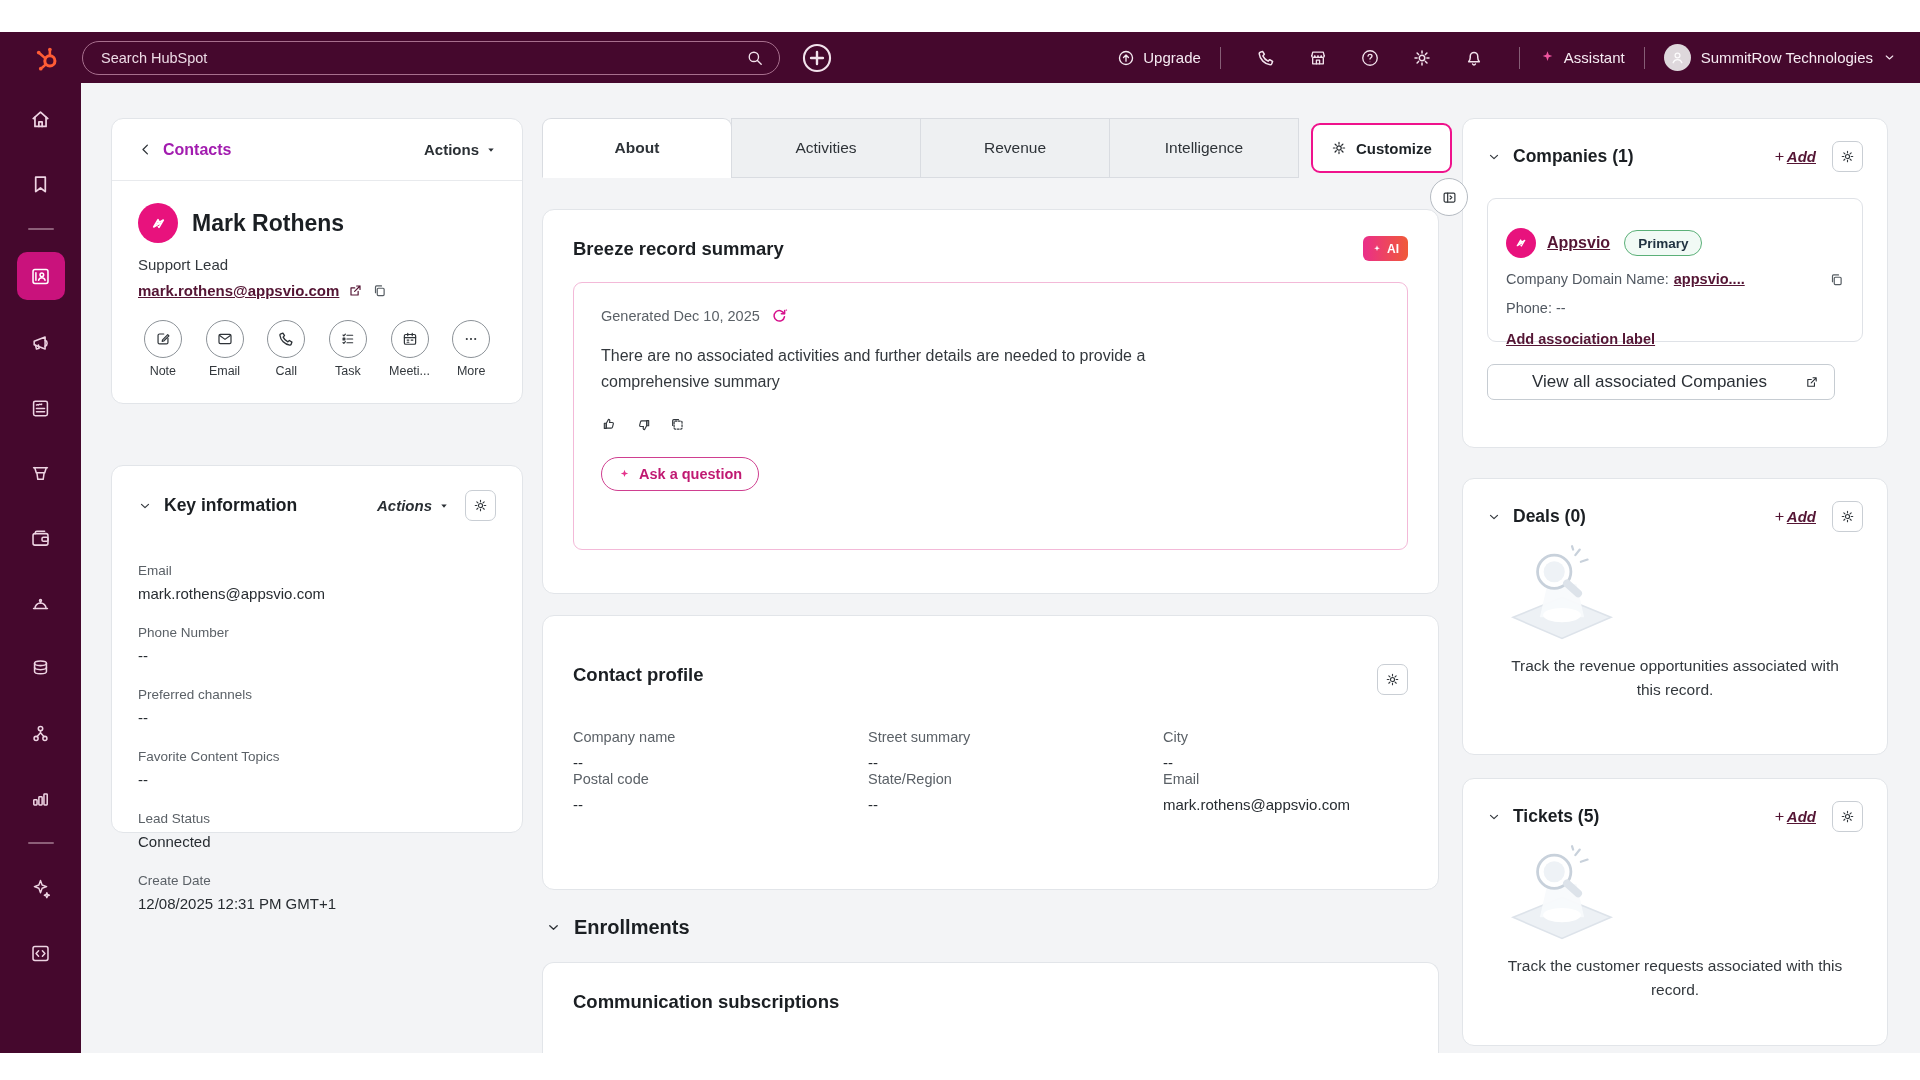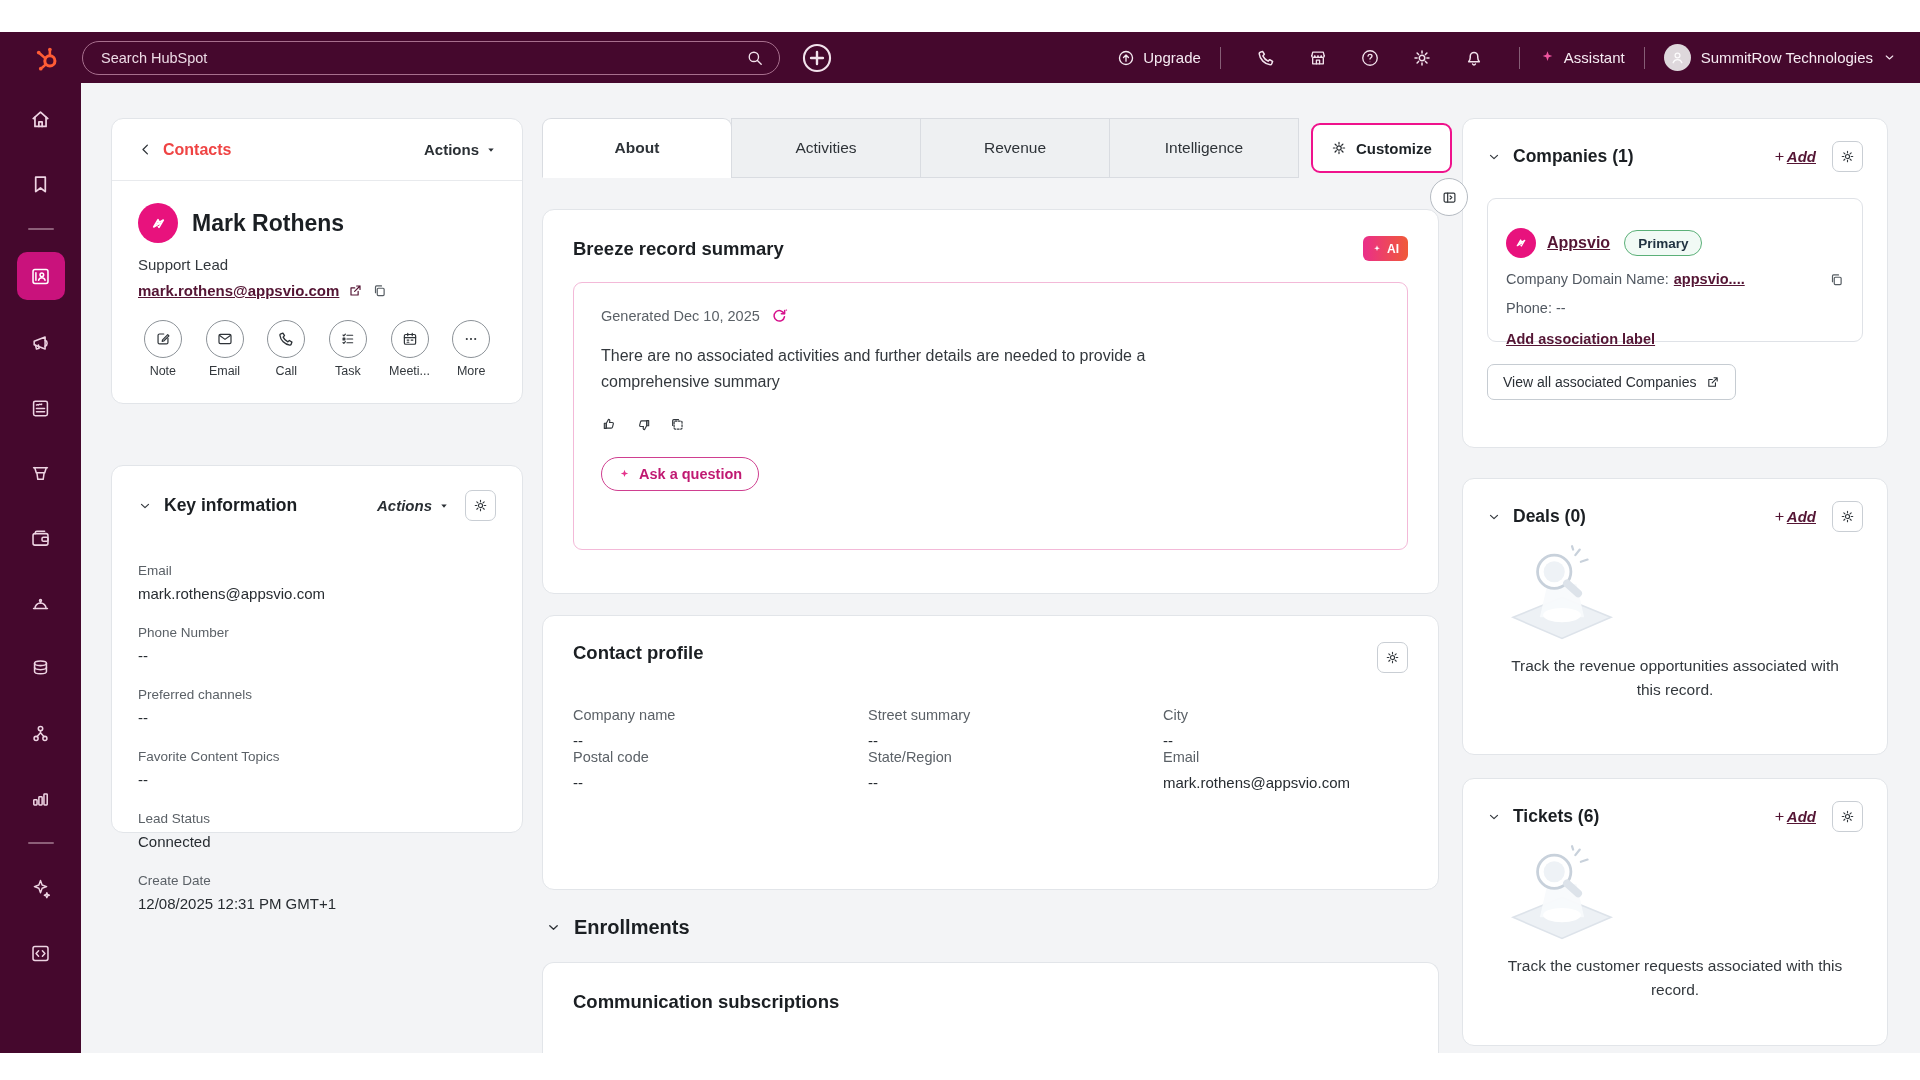--- a/index.html
+++ b/index.html
@@ -53,21 +53,21 @@
   
   .main{ position:absolute; left:81px; top:83px; width:1839px; height:970px; background:var(--page); }
   .card{ background:var(--card); border:1px solid var(--border); border-radius:12px; position:absolute; }
 
   
   .contact-card{ left:30px; top:35px; width:412px; height:286px; }
   .cc-head{ height:62px; border-bottom:1px solid #e8eaed; display:flex; align-items:center;
     justify-content:space-between; padding:0 26px; }
   .cc-back{ display:flex; align-items:center; gap:10px; cursor:pointer; }
   .cc-back .icon{ width:15px; height:15px; color:#2d3237; }
-  .cc-back span{ font-size:16px; font-weight:bold; color:#ef4444; }
+  .cc-back span{ font-size:16px; font-weight:bold; color:#a21caf; }
   .actions-dd{ display:flex; align-items:center; gap:7px; font-size:15px; font-weight:bold;
     color:#2a2f34; cursor:pointer; }
   .actions-dd .icon{ width:10px; height:10px; color:#2a2f34; }
   .cc-body{ padding:22px 26px 0 26px; }
   .cc-name-row{ display:flex; align-items:center; gap:14px; }
   .org-avatar{ width:40px; height:40px; border-radius:50%; background:#e8127d; color:#fff;
     display:flex; align-items:center; justify-content:center; }
   .org-avatar .icon{ width:23px; height:23px; }
   .cc-name{ font-size:23px; font-weight:bold; color:#1b1f23; }
   .cc-role{ margin-top:13px; font-size:15px; color:#33383d; }
@@ -124,21 +124,21 @@
   .summary-text{ margin-top:18px; font-size:16px; line-height:1.6; color:#33383d; max-width:655px; }
   .fb-row{ margin-top:22px; display:flex; align-items:center; gap:17px; color:#33383d; }
   .fb-row .icon{ width:17px; height:17px; cursor:pointer; }
   .ask-btn{ margin-top:24px; display:inline-flex; align-items:center; gap:8px; height:34px;
     padding:0 16px; border:1.5px solid #cf3f90; border-radius:17px; background:#fff; cursor:pointer; }
   .ask-btn .icon{ width:13px; height:13px; color:#e5348c; }
   .ask-btn span{ font-size:14.5px; font-weight:bold; color:#c01a72; }
 
   
   .profile-card{ left:461px; top:532px; width:897px; height:275px; padding:26px 30px; }
-  .profile-head{ display:flex; align-items:flex-start; justify-content:space-between; }
+  .profile-head{ display:flex; align-items:flex-start; justify-content:space-between;margin-top:22px; }
   .pf-grid{ margin-top:34px; display:grid; grid-template-columns:295px 295px 1fr; }
   .pf-label{ font-size:14.5px; color:var(--muted); margin-bottom:9px; }
   .pf-value{ font-size:15px; color:#272c31; }
 
   .enroll-head{ position:absolute; left:465px; top:833px; display:flex; align-items:center; gap:13px; }
   .enroll-head .chev{ width:15px; height:15px; color:#2d3237; cursor:pointer; }
   .enroll-head span{ font-size:20px; font-weight:bold; color:#1b1f23; }
   .comm-card{ left:461px; top:879px; width:897px; height:120px; padding:28px 30px; border-radius:12px 12px 0 0; border-bottom:none; }
 
   
@@ -156,21 +156,21 @@
   .assoc-name{ font-size:16px; font-weight:bold; color:var(--link); text-decoration:underline; cursor:pointer; }
   .primary-badge{ margin-left:3px; height:26px; padding:0 13px; border:1.5px solid #5bb078; border-radius:13px;
     background:#f1faf5; display:flex; align-items:center; font-size:13.5px; font-weight:bold; color:#213341; }
   .assoc-line{ margin-top:13px; font-size:14.5px; color:#515861; display:flex; align-items:center; }
   .assoc-line .val{ font-weight:bold; color:var(--link); text-decoration:underline; margin-left:5px; cursor:pointer; }
   .assoc-line .mini-icon{ margin-left:auto; }
   .assoc-add-label{ margin-top:15px; font-size:14.5px; font-weight:bold; color:var(--link);
     text-decoration:underline; cursor:pointer; display:inline-block; }
   .viewall-btn{ margin-top:22px; height:36px; padding:0 15px; border:1px solid #c6ccd2; border-radius:7px;
     background:#fff; display:inline-flex; align-items:center; gap:9px; cursor:pointer; }
-  .viewall-btn span{ font-size:14px; color:#2b3036; }
+  .viewall-btn span{ font-size:17px; color:#2b3036;margin-left:29px; }
   .viewall-btn .icon{ width:14px; height:14px; color:#2b3036; }
 
   .deals-card{ top:395px; height:277px; padding:22px 24px; }
   .tickets-card{ top:695px; height:268px; padding:22px 24px; }
   .empty-illu{ width:150px; height:100px; margin:12px auto 0 auto; }
   .empty-illu svg{ width:100%; height:100%; }
   .empty-text{ margin:6px auto 0 auto; width:352px; text-align:center; font-size:15.5px;
     line-height:1.55; color:#33383d; }
 </style>
 </head>
@@ -808,21 +808,21 @@
     <div class="empty-text">Track the revenue opportunities associated with this record.</div>
   </div>
 
   <div class="card right-card tickets-card">
     <div class="panel-head">
       <span class="icon chev">
           <svg viewBox="0 0 24 24" fill="none" stroke="currentColor" stroke-width="2.1" stroke-linecap="round" stroke-linejoin="round">
             <path d="M6 9.2l6 5.6 6-5.6"></path>
           </svg>
         </span>
-      <span class="panel-title">Tickets (6)</span>
+      <span class="panel-title">Tickets (5)</span>
       <div class="ki-right">
         <div class="add-link">
           <span class="icon">
               <svg viewBox="0 0 24 24" fill="none" stroke="currentColor" stroke-width="2.2" stroke-linecap="round" stroke-linejoin="round">
                 <path d="M12 5.5v13M5.5 12h13"></path>
               </svg>
             </span>
             <u>Add</u>
         </div>
         <div class="gear-btn">

